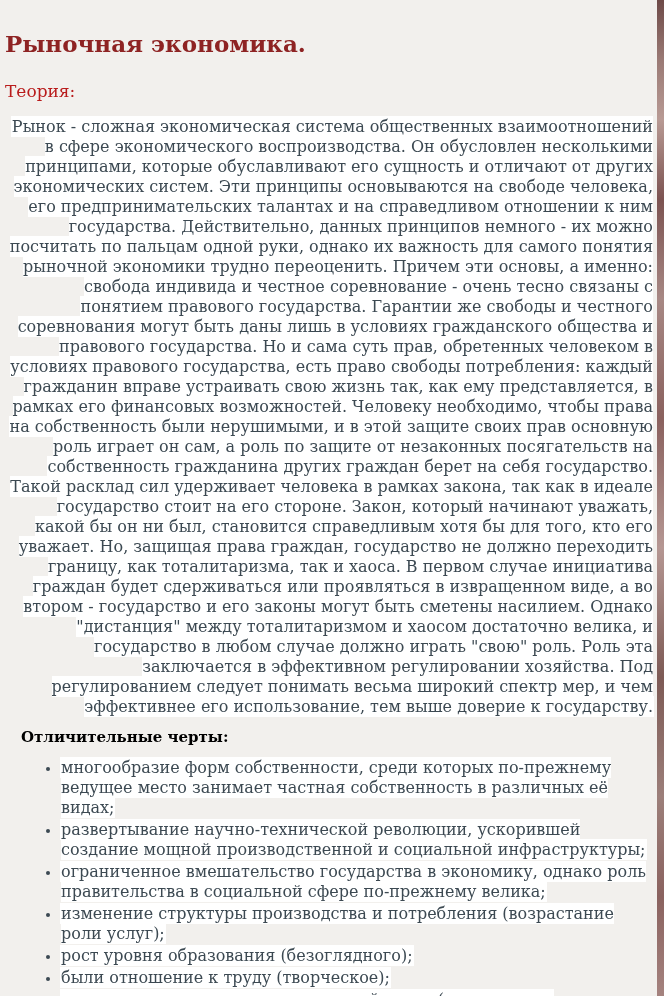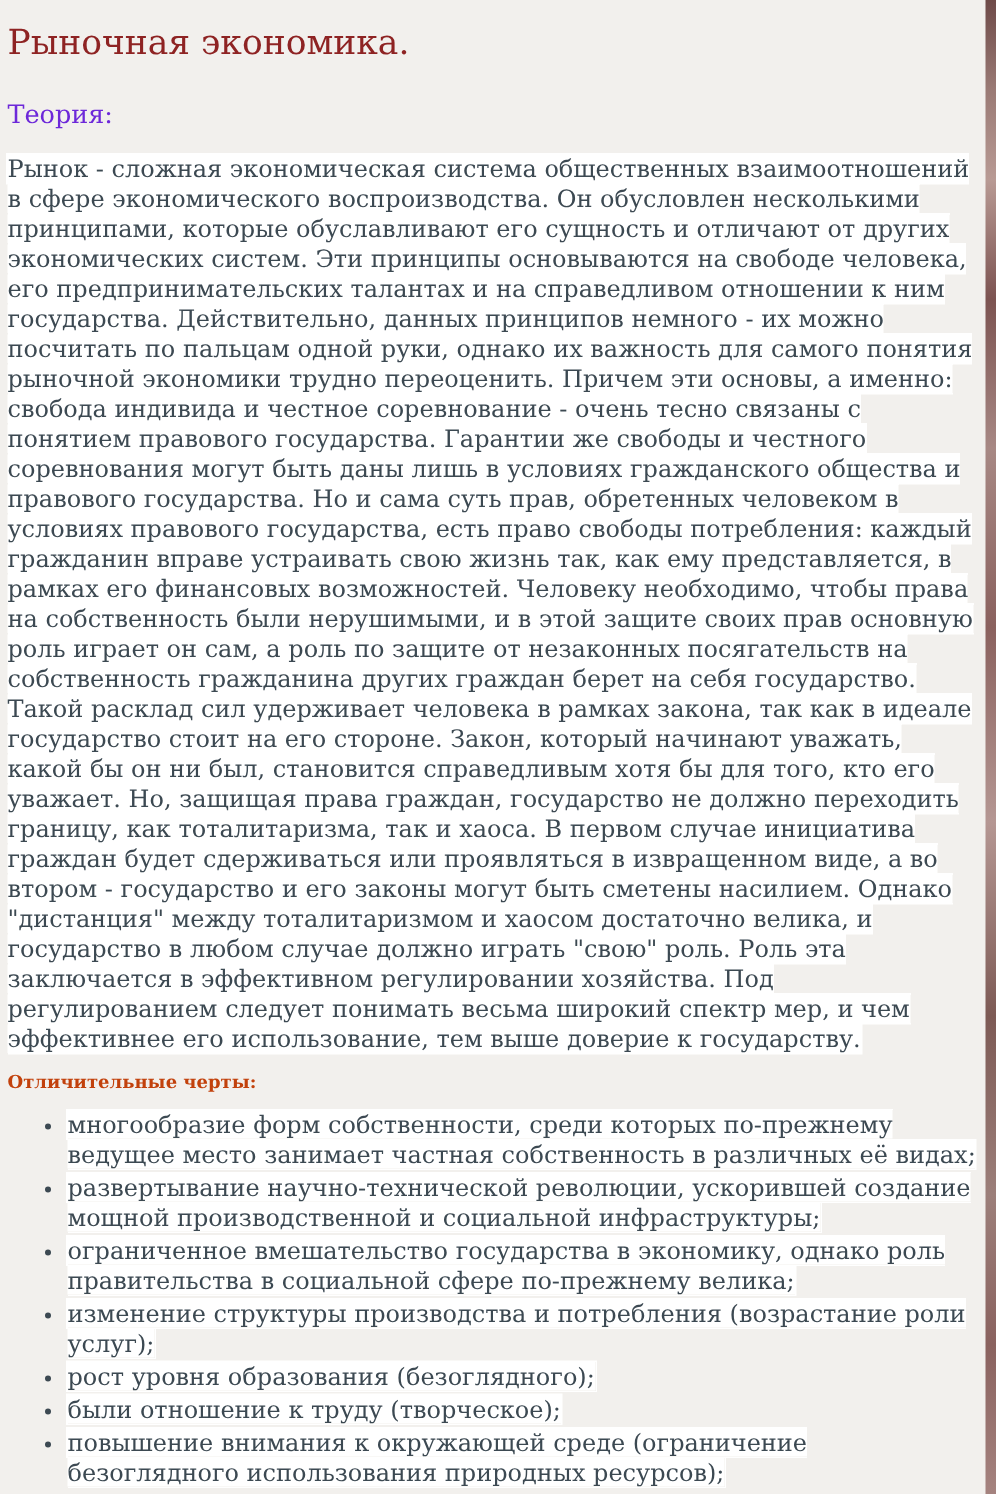--- a/index.html
+++ b/index.html
@@ -29,58 +29,58 @@
   }
   .content {
     position: absolute;
     left: 0;
     top: 0;
     right: 9px;
     padding: 0 1px 0 5px;
     box-sizing: border-box;
   }
   h1.title {
-    margin: 15px 0 0 0;
+    margin: 29px 0 0 0;
     font-size: 23px;
-    font-weight: 400;
+    font-weight: 700;
     line-height: 1.3;
     color: #8e2323;
   }
   h2.section-label {
     margin: 22px 0 4px 0;
     font-size: 17px;
     font-weight: 400;
-    color: #6d28d9;
+    color: #b91c1c;
   }
   p.body-text {
     margin: 16px 1px 0 0;
     font-size: 16px;
     line-height: 20px;
-    text-align: left;
+    text-align: right;
   }
   
   .hl {
     background: #ffffff;
     box-shadow: 0 0 0 1px #ffffff;
   }
   h3.features-heading {
-    margin: 11px 0 0 0;
-    font-size: 12px;
+    margin: 11px 0 0 16px;
+    font-size: 15px;
     font-weight: 700;
-    color: #c2410c;
+    color: #000000;
   }
   ul.features {
     margin: 12px 0 0 0;
     padding: 0 0 0 40px;
     list-style: disc;
   }
   ul.features li {
     font-size: 16px;
     line-height: 20px;
-    margin: 0 0 2px 0;
+    margin: 0 0 2px 16px;
     color: #3c4952;
   }
   ul.features li::marker {
     color: #3c4952;
     font-size: 14px;
   }
 </style>
 </head>
 <body>
 

